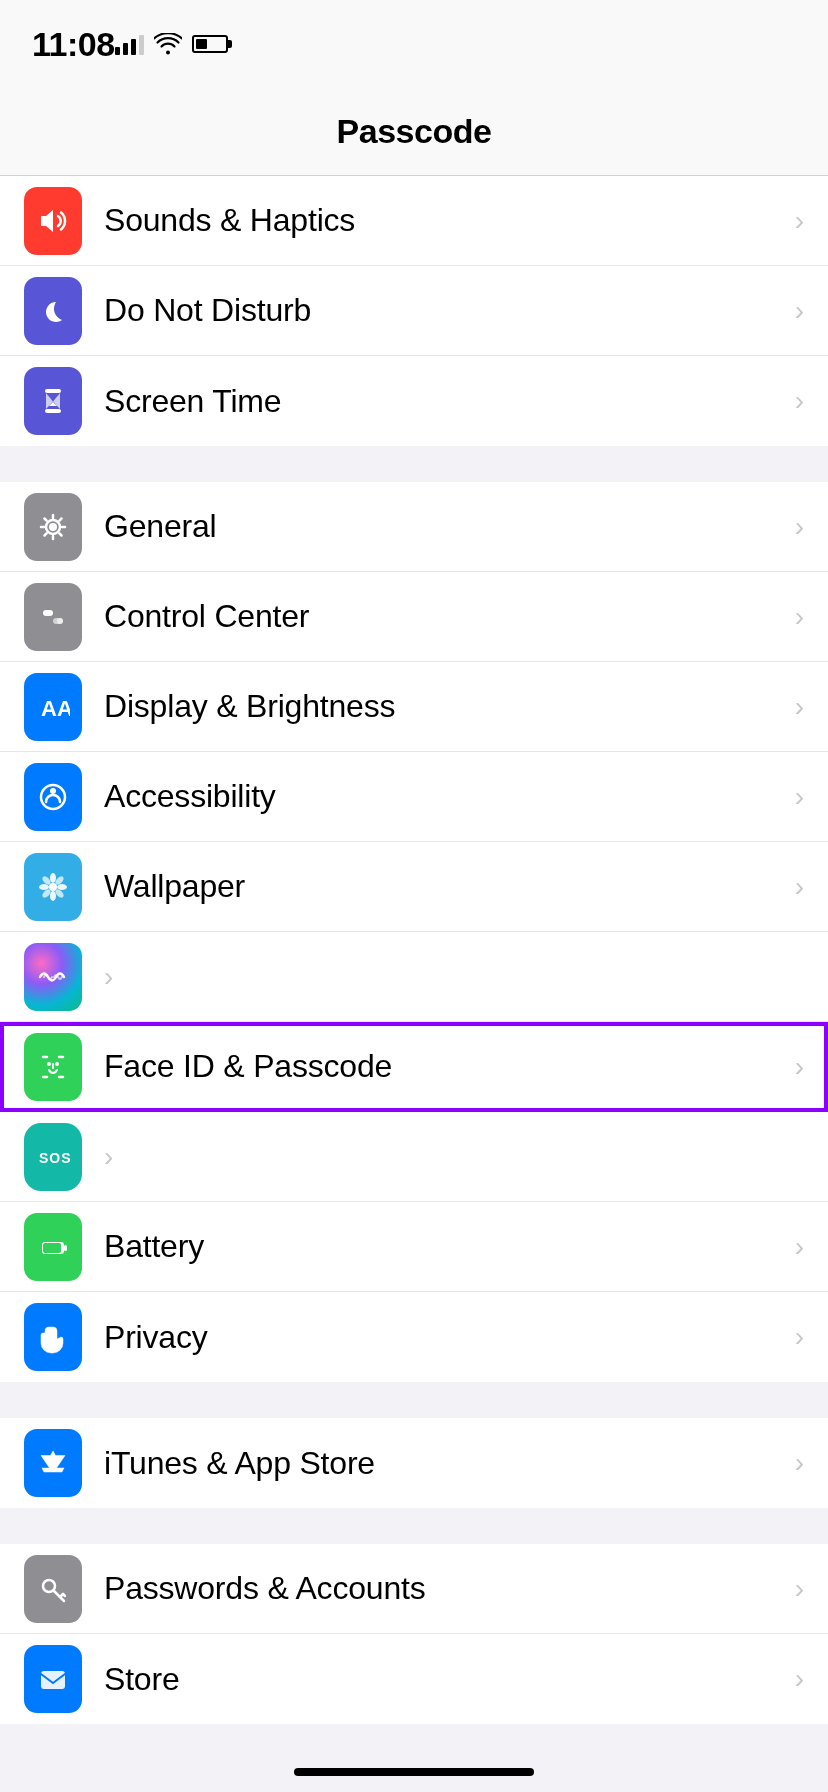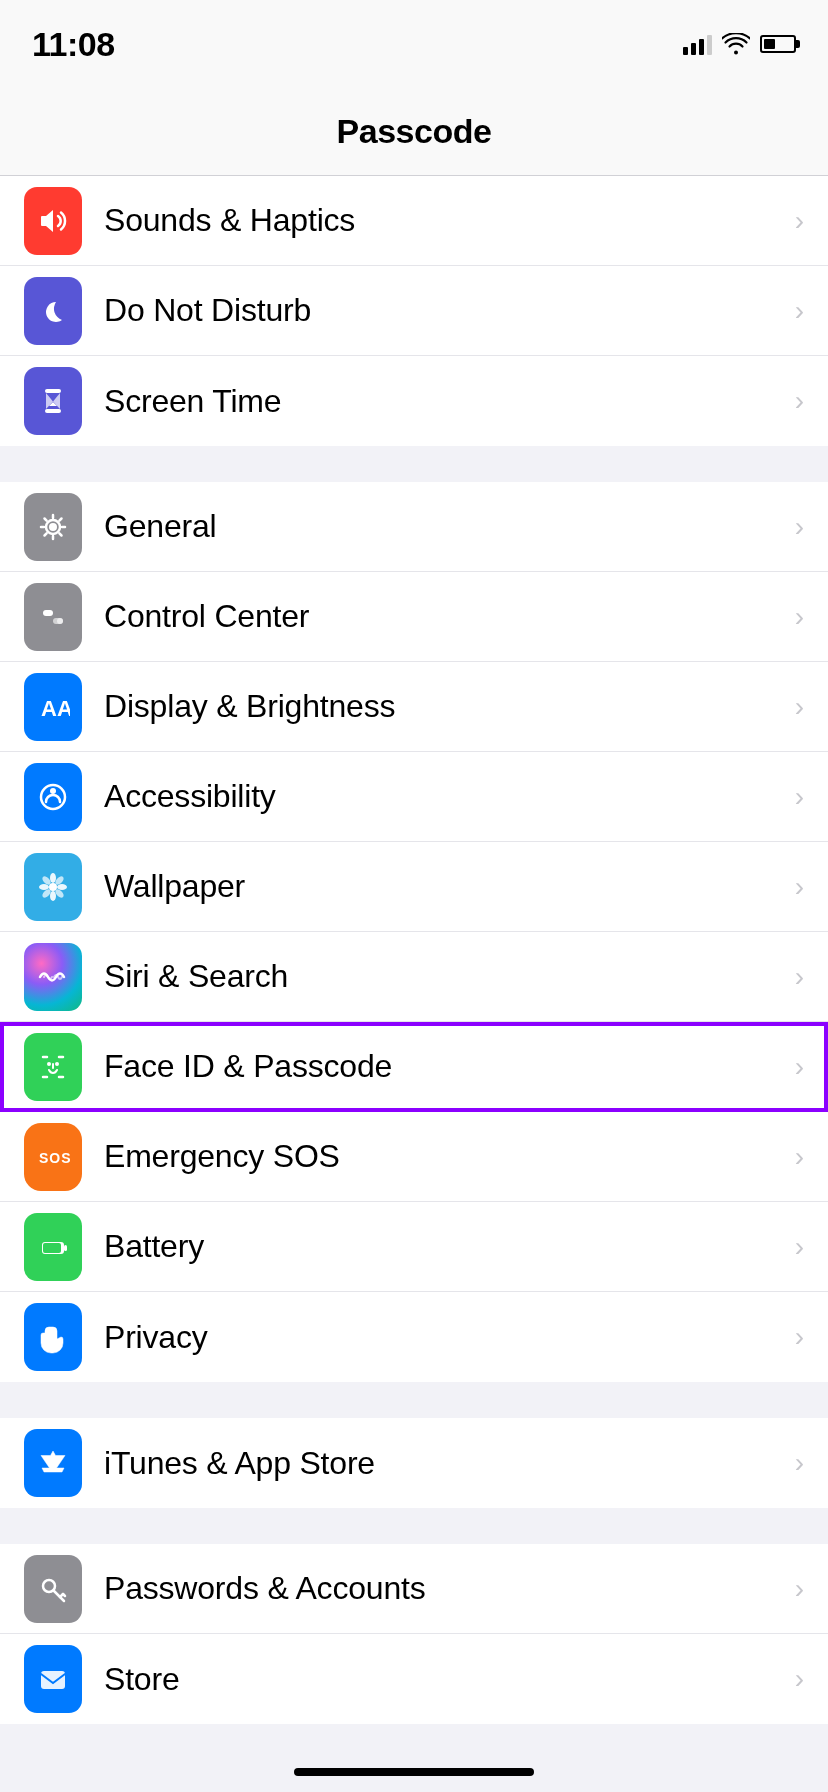--- a/index.html
+++ b/index.html
@@ -11,21 +11,20 @@
       font-family: -apple-system, 'SF Pro Text', 'Helvetica Neue', sans-serif;
       position: relative;
     }
 
     
     .status-bar {
       height: 88px;
       background: #f9f9f9;
       display: flex;
       align-items: center;
-      justify-content: space-between;
       padding: 0 32px;
     }
     .status-time {
       font-size: 34px;
       font-weight: 600;
       color: #000;
       letter-spacing: -0.5px;
     }
     .status-icons {
       display: flex;
@@ -144,21 +143,21 @@
     
     .icon-sounds { background: #ff3b30; }
     .icon-dnd { background: #5856d6; }
     .icon-screentime { background: #5856d6; }
     .icon-general { background: #8e8e93; }
     .icon-control { background: #8e8e93; }
     .icon-display { background: #007aff; }
     .icon-accessibility { background: #007aff; }
     .icon-wallpaper { background: #32ade6; }
     .icon-faceid { background: #30d158; }
-    .icon-sos { background: #f97316; border-radius: 17px; }
+    .icon-sos { background: #14b8a6; border-radius: 17px; }
     .icon-battery { background: #30d158; }
     .icon-privacy { background: #007aff; }
     .icon-appstore { background: #007aff; }
     .icon-passwords { background: #8e8e93; }
     .icon-mail { background: #007aff; }
 
     
     .home-indicator {
       position: absolute;
       bottom: 16px;
@@ -313,21 +312,20 @@
     </div>
 
     <div class="settings-item">
       <div class="item-icon" style="background: radial-gradient(circle at 30% 30%, #ff6ac4, #8b5cf6, #06b6d4, #10b981); border-radius:13px;">
         <svg width="34" height="34" viewBox="0 0 34 34" fill="none">
           <path d="M4 17 Q8 10 12 17 Q16 24 20 17 Q24 10 28 17" stroke="white" stroke-width="2.5" stroke-linecap="round" fill="none"></path>
           <path d="M8 17 Q10 13 12 17 Q14 21 16 17" stroke="rgba(255,255,255,0.6)" stroke-width="2" stroke-linecap="round" fill="none"></path>
           <path d="M18 17 Q20 13 22 17 Q24 21 26 17" stroke="rgba(255,255,255,0.6)" stroke-width="2" stroke-linecap="round" fill="none"></path>
         </svg>
       </div>
-      <span class="item-label">Siri &amp; Search</span>
       <span class="item-chevron">›</span>
     </div>
 
     <div class="settings-item highlighted">
       <div class="item-icon icon-faceid">
         <svg width="34" height="34" viewBox="0 0 34 34" fill="none">
           <path d="M7 7h4M23 7h4M7 27h4M23 27h4" stroke="white" stroke-width="2.5" stroke-linecap="round"></path>
           <circle cx="13" cy="14" r="2" fill="white"></circle>
           <circle cx="21" cy="14" r="2" fill="white"></circle>
           <path d="M13 20c0 0 1.5 3 4 3s4-3 4-3" stroke="white" stroke-width="2" stroke-linecap="round" fill="none"></path>
@@ -337,21 +335,20 @@
       <span class="item-label">Face ID &amp; Passcode</span>
       <span class="item-chevron">›</span>
     </div>
 
     <div class="settings-item">
       <div class="item-icon icon-sos">
         <svg width="34" height="34" viewBox="0 0 34 34" fill="none">
           <text x="3" y="23" font-size="14" fill="white" font-family="sans-serif" font-weight="900" letter-spacing="1">SOS</text>
         </svg>
       </div>
-      <span class="item-label">Emergency SOS</span>
       <span class="item-chevron">›</span>
     </div>
 
     <div class="settings-item">
       <div class="item-icon icon-battery">
         <svg width="34" height="34" viewBox="0 0 34 34" fill="none">
           <rect x="6" y="12" width="22" height="12" rx="3" fill="white"></rect>
           <rect x="28" y="15" width="3" height="6" rx="1.5" fill="white"></rect>
           <rect x="7" y="13" width="18" height="10" rx="2" fill="#30d158"></rect>
         </svg>

